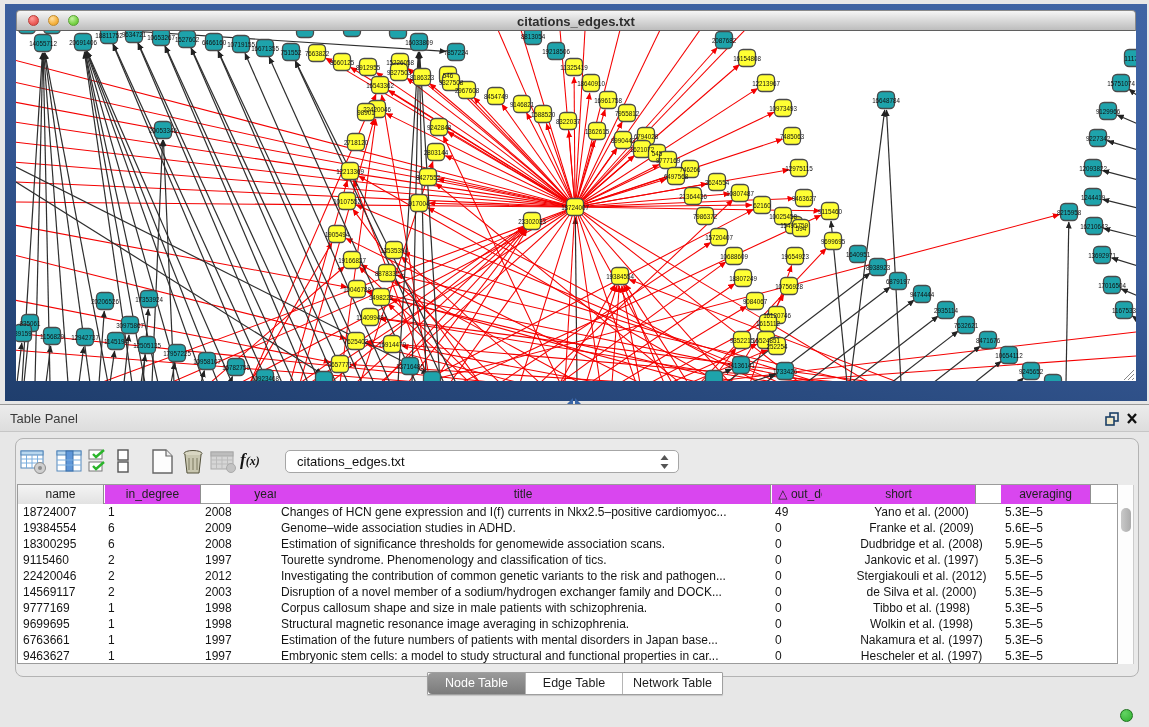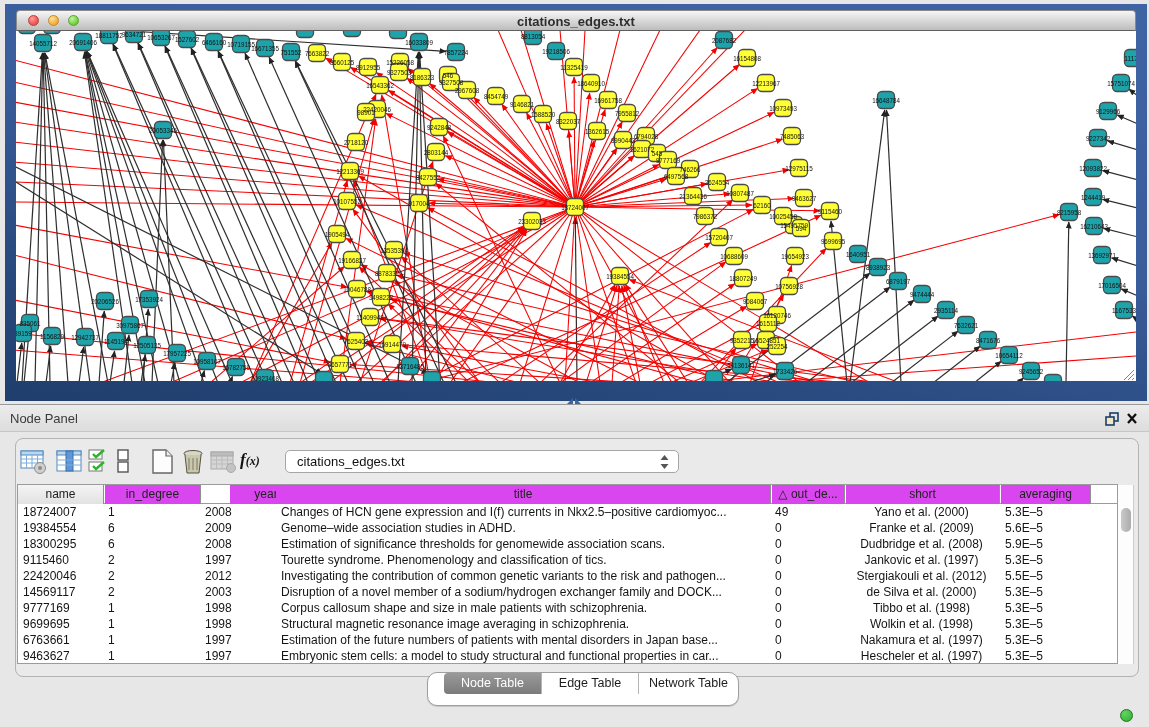--- a/index.html
+++ b/index.html
@@ -28,22 +28,22 @@
 .tr span{position:absolute;overflow:hidden;}
 .c0{left:6px;width:80px;}
 .c1{left:91px;width:90px;}
 .c2{left:188px;width:70px;}
 .c3{left:264px;width:488px;}
 .c4{left:758px;width:66px;}
 .c5{left:827px;width:155px;text-align:center;}
 .c6{left:988px;width:100px;}
 #scroll{position:absolute;left:1118px;top:485px;width:16px;height:179px;background:#fdfdfd;border-right:1px solid #ccc;}
 #thumb{position:absolute;left:3px;top:23px;width:10px;height:24px;background:linear-gradient(90deg,#c9c9c9,#ababab);border-radius:5px;}
-#tabs{position:absolute;left:427px;top:672px;height:34px;border:1px solid #9f9f9f;border-radius:10px;
-  background:#fff;box-shadow:0 1px 1px rgba(0,0,0,.15);padding-left:16px;}
+#tabs{position:absolute;left:427px;top:672px;height:23px;border:1px solid #9f9f9f;border-radius:1px;
+  background:#fff;box-shadow:0 1px 1px rgba(0,0,0,.15);}
 .tab{display:inline-block;height:21px;line-height:21px;font-size:12.5px;color:#1c1c1c;text-align:center;vertical-align:top;}
 #tab1{width:97px;background:linear-gradient(#9a9a9a,#7b7b7b);color:#fff;border-radius:4px 0 0 4px;}
 #tab2{width:98px;border-left:1px solid #b5b5b5;border-right:1px solid #b5b5b5;}
 #tab3{width:99px;}
 #memory{position:absolute;right:37px;top:742px;font-size:11.5px;color:#1d1d1d;}
 #memdot{position:absolute;left:1120px;top:709px;width:13px;height:13px;border-radius:50%;
   background:radial-gradient(circle at 35% 30%,#63d463,#2eae2e);border:1px solid #1c711c;}
 .icon{position:absolute;top:449px;}
 </style></head>
 <body>
@@ -549,21 +549,21 @@
 <text x="575" y="209.6" textLength="27.7" lengthAdjust="spacingAndGlyphs">18724007</text>
 </g>
 <g stroke="#888" stroke-width="1">
         <line x1="1124" y1="380" x2="1134" y2="370"></line>
         <line x1="1128" y1="380" x2="1134" y2="374"></line>
         <line x1="1132" y1="380" x2="1134" y2="378"></line>
       </g>
 </svg>
 </div>
 <div id="panelhead">
-  <span class="t">Node Panel</span>
+  <span class="t">Table Panel</span>
   <svg width="34" height="14" style="position:absolute;right:10px;top:7px" xmlns="http://www.w3.org/2000/svg">
     <rect x="5" y="1" width="8" height="8" fill="none" stroke="#1b3f66" stroke-width="1.6"></rect>
     <rect x="1" y="5" width="8" height="8" fill="#efe7c9" stroke="#1b3f66" stroke-width="1.6"></rect>
     <path d="M23 2 L31 11 M31 2 L23 11" stroke="#111" stroke-width="2.3" fill="none"></path>
   </svg>
 </div>
 <svg width="16" height="8" style="position:absolute;left:566px;top:397px" xmlns="http://www.w3.org/2000/svg">
   <path d="M1 7 L7 1 L7 7 z" fill="#3a66a8"></path>
     <path d="M9 1 L15 7 L9 7 z" fill="#3a66a8"></path>
 </svg>
@@ -614,21 +614,21 @@
       <path d="M4.5 14 L8.5 9 H0.5 z" fill="#555"></path>
   </svg>
 </div>
 <div id="table"></div>
 <div id="thead">
   <span class="th" style="left:0;width:86px;background:linear-gradient(#f4f4f4,#e2e2e2);">name</span>
   <span class="th" style="left:87px;width:96px;">in_degree</span>
   <span class="th" style="left:184px;width:73px;margin-left:28px;">year</span>
   <span class="th" style="left:258px;width:495px;">title</span>
   <span class="th" style="left:754px;width:73px;">△ out_de...</span>
-  <span class="th" style="left:828px;width:154px;">short</span>
+  <span class="th" style="left:804px;width:154px;">short</span>
   <span class="th" style="left:983px;width:90px;">averaging</span>
 </div>
 <div class="tr" style="top:504px">
     <span class="c0">18724007</span>
     <span class="c1">1</span>
     <span class="c2">2008</span>
     <span class="c3">Changes of HCN gene expression and I(f) currents in Nkx2.5–positive cardiomyoc...</span>
     <span class="c4">49</span>
     <span class="c5">Yano et al. (2000)</span>
     <span class="c6">5.3E–5</span>

